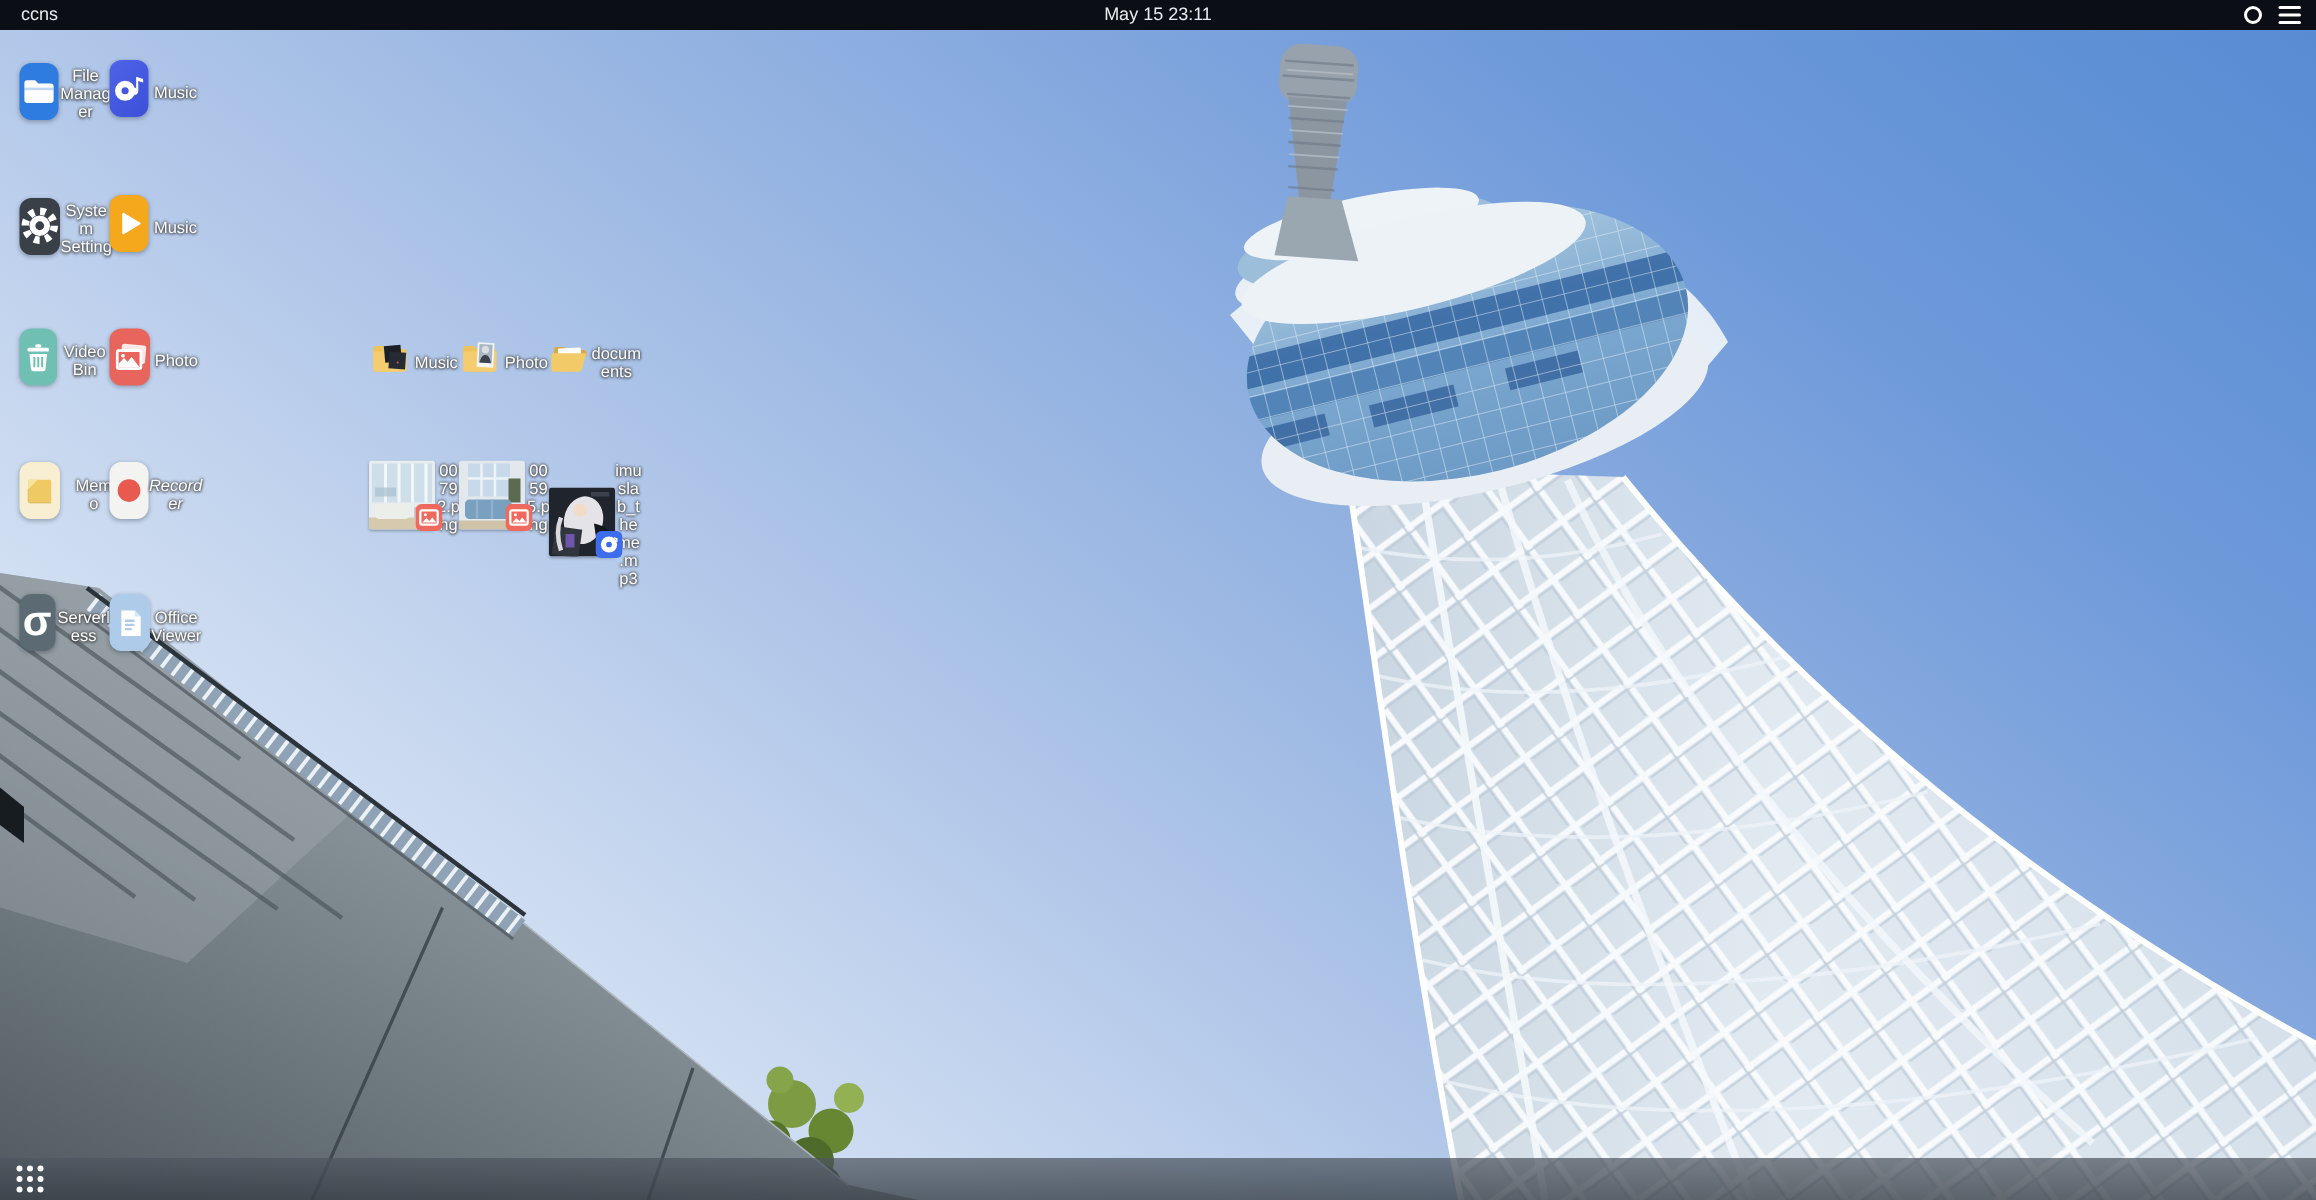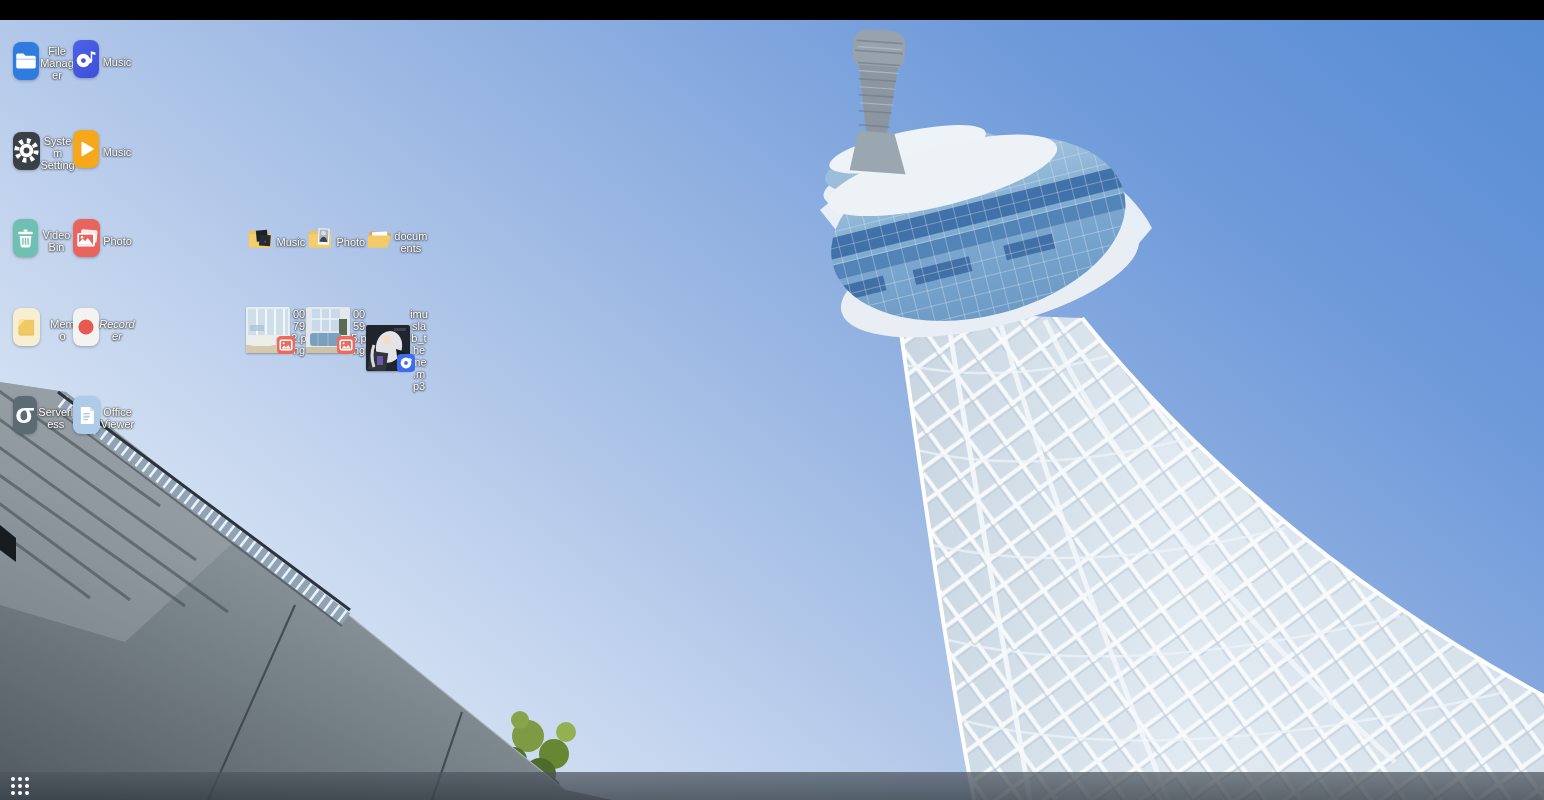--- a/index.html
+++ b/index.html
@@ -141,20 +141,32 @@
           <path d="M0,505 L16,518 L16,542 L0,530 Z" fill="#171c21"></path>
         </g>
         <path d="M62,381 L346,599" stroke="#8fa2b6" stroke-width="14" fill="none"></path>
         <path d="M62,381 L346,599" stroke="#ecf1f6" stroke-width="14" stroke-dasharray="2.6 6.2" fill="none"></path>
         <path d="M58,372 L350,590" stroke="#2c343b" stroke-width="3" fill="none"></path>
         <path d="M56,390 L342,606" stroke="#3f4850" stroke-width="2" fill="none" opacity=".6"></path>
       </g>
     </svg>
   </div>
 
+  <div class="topbar">
+    <span class="host">ccns</span>
+    <span class="clock">May 15 23:11</span>
+    <div class="tb-right">
+      <span class="circ"></span>
+      <span class="burger">
+          <i></i>
+          <i></i>
+          <i></i>
+        </span>
+    </div>
+  </div>
 
   <div class="cell" style="left:13px;top:40px;">
     <div class="tile" style="background:#2e7ce0;">
       <svg width="26" height="26" viewBox="0 0 24 24">
         <path fill="#fff" d="M3 6.6c0-.9.7-1.6 1.6-1.6h5l2 2.1h7.8c.9 0 1.6.7 1.6 1.6v8.7c0 .9-.7 1.6-1.6 1.6H4.6c-.9 0-1.6-.7-1.6-1.6z"></path>
         <rect x="3" y="9.6" width="18" height="1.6" fill="#2e7ce0" opacity=".3"></rect>
       </svg>
     </div>
     <div class="lbl">File Manager</div>
   </div>

